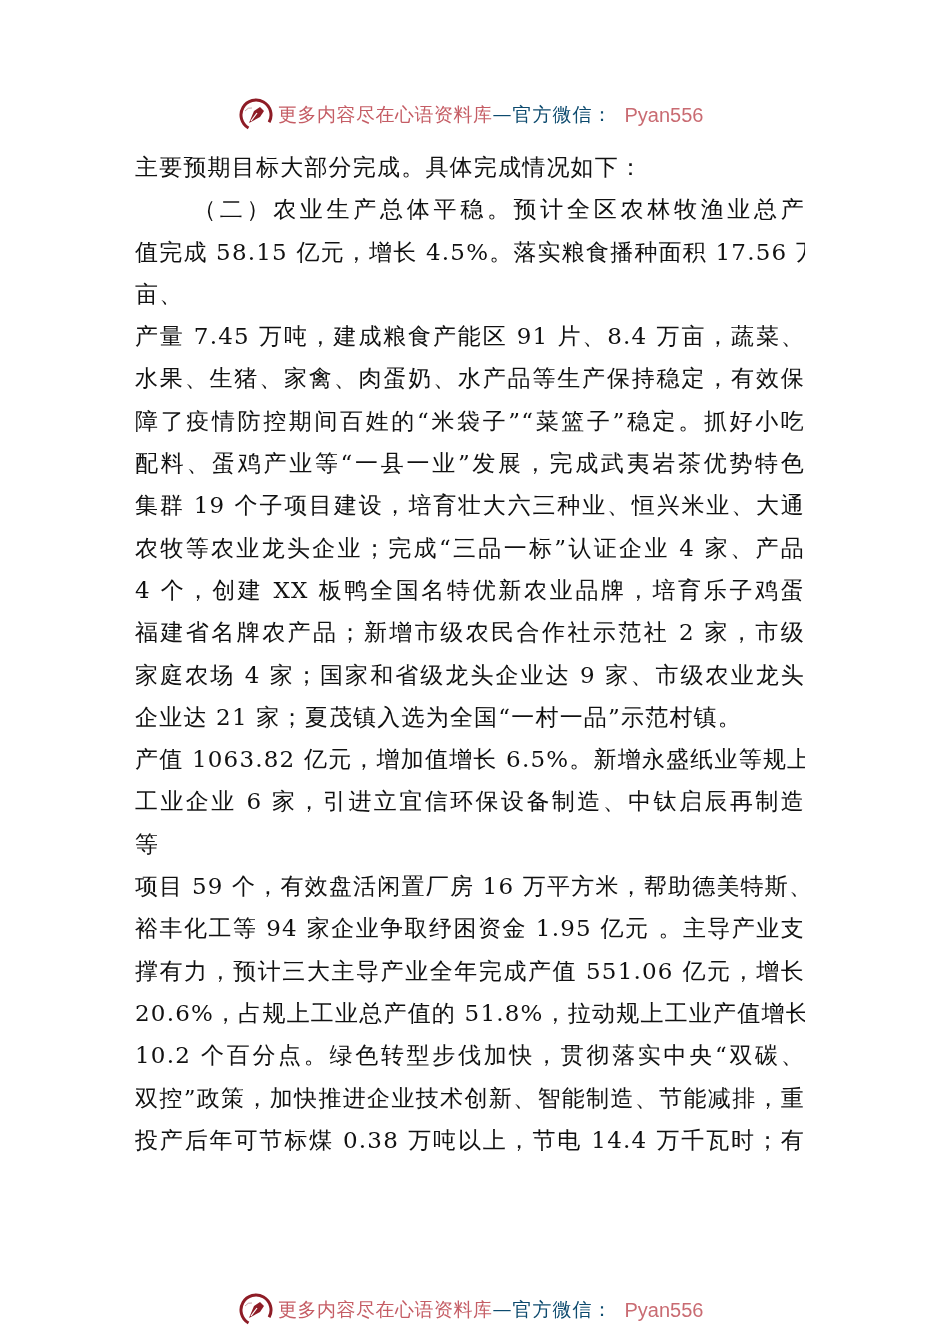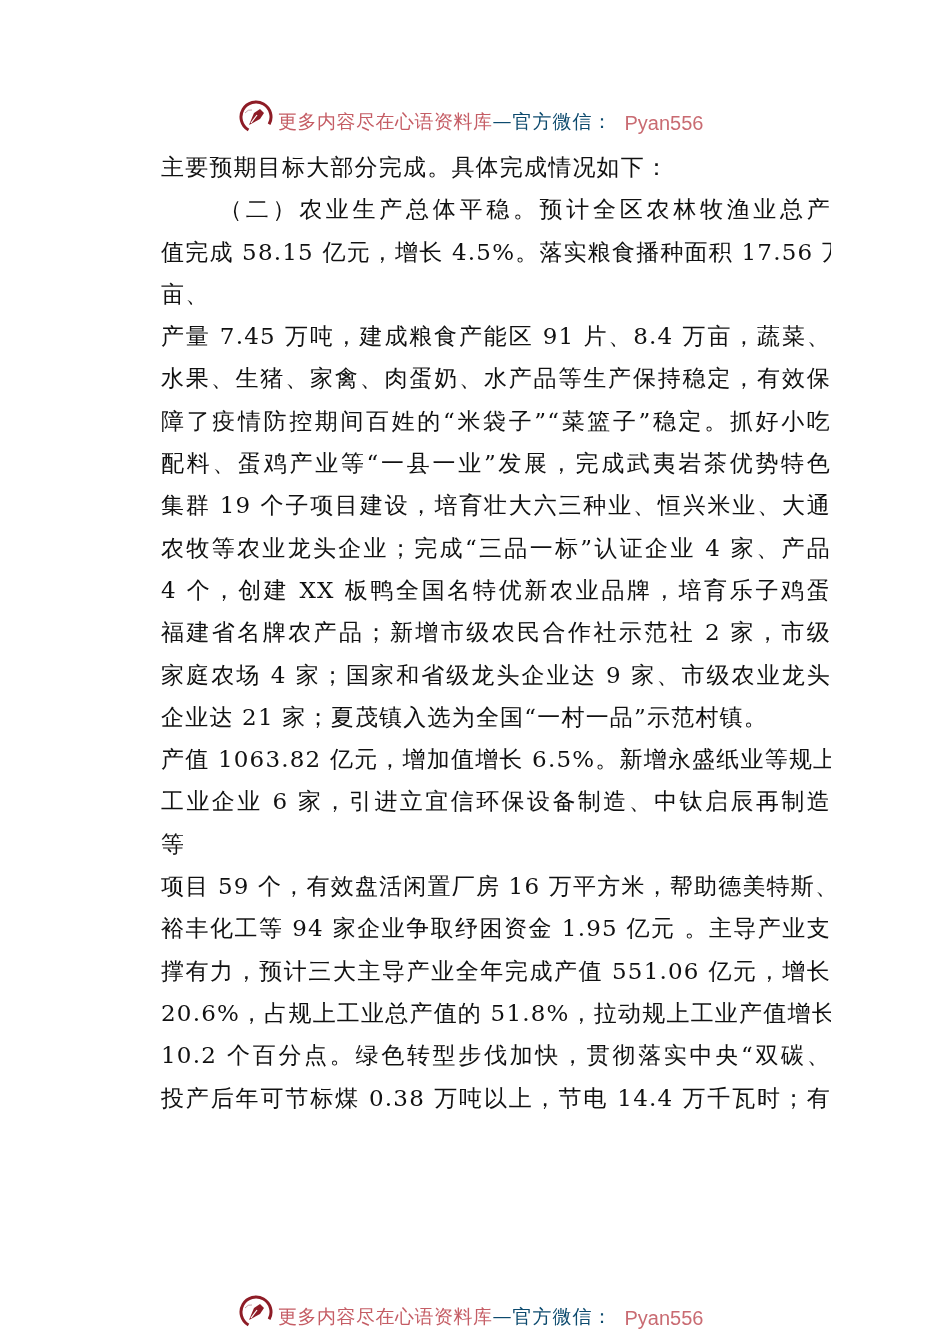--- a/index.html
+++ b/index.html
@@ -13,21 +13,21 @@
       position: relative;
       overflow: hidden;
       font-family: "DejaVu Serif", "Liberation Serif", serif;
       color: #111111;
     }
     .watermark {
       position: absolute;
       left: 238px;
       height: 40px;
       display: flex;
-      align-items: flex-end;
+      align-items: center;
       white-space: nowrap;
     }
     .watermark.top { top: 95px; }
     .watermark.bottom { top: 1290px; }
     .wm-logo {
       width: 36px;
       height: 36px;
       margin-right: 4px;
       flex: 0 0 auto;
     }
@@ -45,21 +45,21 @@
       letter-spacing: 1px;
     }
     .wm-id {
       color: #c96b72;
       font-family: "Liberation Sans", sans-serif;
       font-size: 20px;
       margin-left: 12px;
     }
     .page-body {
       position: absolute;
-      left: 161px;
+      left: 135px;
       top: 146px;
       width: 670px;
     }
     .line {
       height: 42.3px;
       line-height: 42.3px;
       font-size: 23px;
       white-space: nowrap;
       letter-spacing: 1.2px;
       text-align: justify;
@@ -101,20 +101,21 @@
   <div class="line"><span>家庭农场 4 家；国家和省级龙头企业达 9 家、市级农业龙头</span></div>
   <div class="line short"><span>企业达 21 家；夏茂镇入选为全国“一村一品”示范村镇。</span></div>
   <div class="line"><span>产值 1063.82 亿元，增加值增长 6.5%。新增永盛纸业等规上</span></div>
   <div class="line"><span>工业企业 6 家，引进立宜信环保设备制造、中钛启辰再制造</span></div>
   <div class="line short"><span>等</span></div>
   <div class="line"><span>项目 59 个，有效盘活闲置厂房 16 万平方米，帮助德美特斯、</span></div>
   <div class="line"><span>裕丰化工等 94 家企业争取纾困资金 1.95 亿元 。</span><span class="bold">主导产业支</span></div>
   <div class="line"><span class="bold">撑有力，</span><span>预计三大主导产业全年完成产值 551.06 亿元，增长</span></div>
   <div class="line"><span>20.6%，占规上工业总产值的 51.8%，拉动规上工业产值增长</span></div>
   <div class="line"><span>10.2 个百分点。</span><span class="bold">绿色转型步伐加快，</span><span>贯彻落实中央“双碳、</span></div>
+  <div class="line"><span>双控”政策，加快推进企业技术创新、智能制造、节能减排，重</span></div>
   <div class="line"><span>投产后年可节标煤 0.38 万吨以上，节电 14.4 万千瓦时；有</span></div>
 </div>
 
 <div class="watermark bottom">
   <svg class="wm-logo" viewBox="0 0 36 36">
     <circle cx="18" cy="18" r="15" fill="none" stroke="#8e1c26" stroke-width="3" stroke-dasharray="70 24" transform="rotate(120 18 18)"></circle>
     <path d="M11 26 L16 14 L22 10 L26 14 L22 20 L11 26 Z" fill="#8e1c26"></path>
     <path d="M13 24 L19 16" stroke="#ffffff" stroke-width="1.2"></path>
     <path d="M7 14 Q10 10 14 11" stroke="#c7a0a4" stroke-width="1" fill="none"></path>
   </svg>

